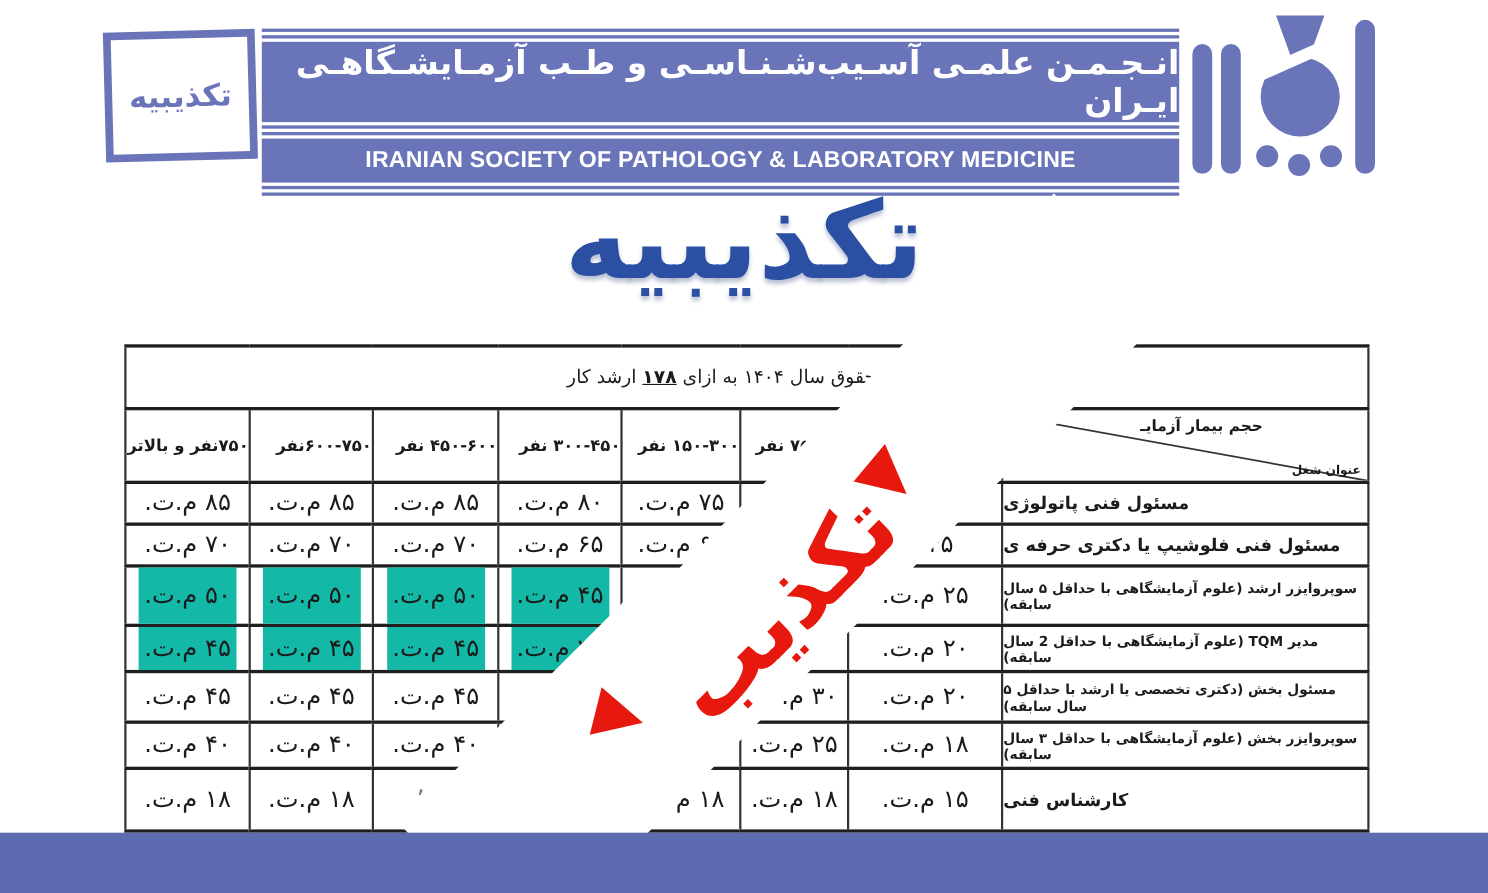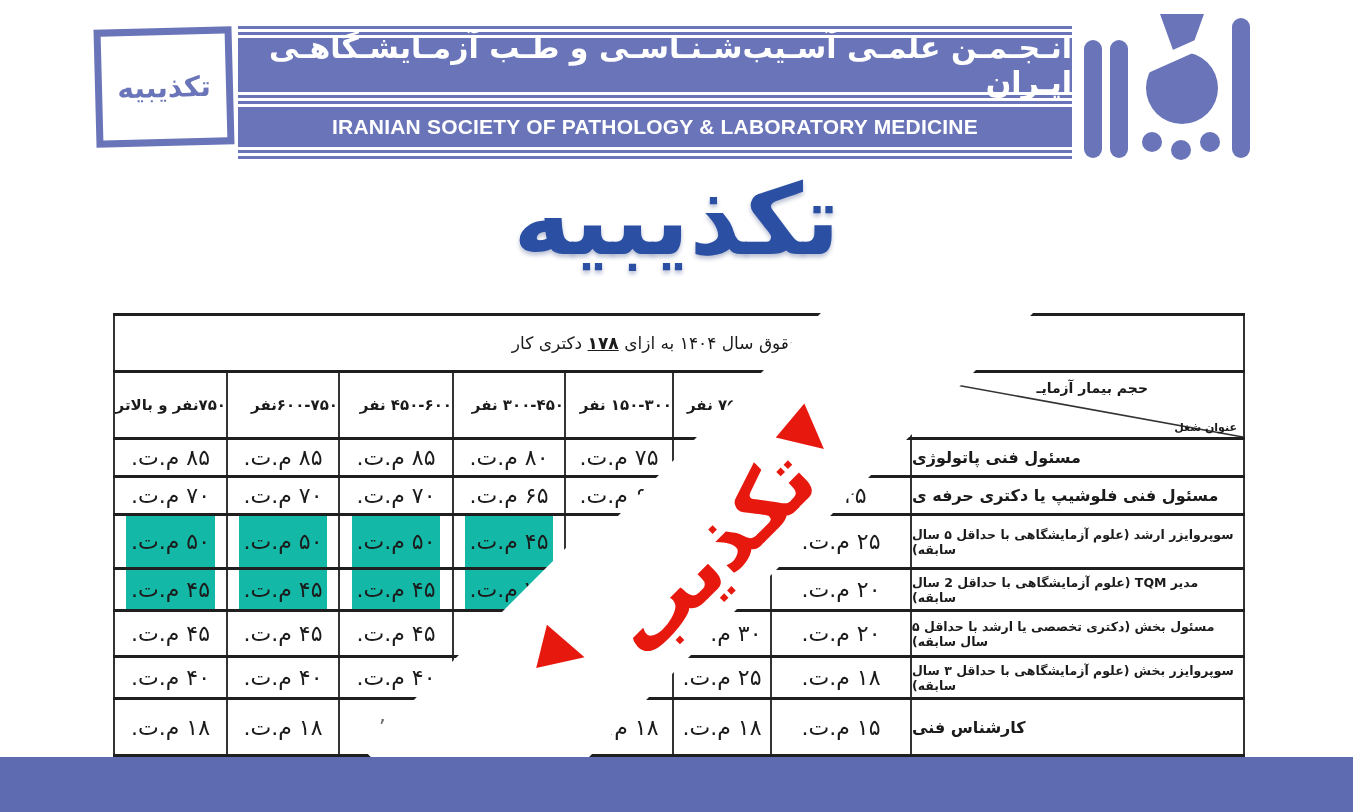--- a/index.html
+++ b/index.html
@@ -7,21 +7,21 @@
         font-family:"DejaVu Sans",sans-serif;}
 
   
   .stamp{position:absolute;left:95px;top:28px;width:138px;height:118px;border:7px solid #6a74b8;
          background:#fff;display:flex;align-items:center;justify-content:center;
          transform:rotate(-1.5deg);box-sizing:border-box;}
   .stamp span{color:#6a74b8;font-size:28px;font-weight:bold;}
 
   .masthead{position:absolute;left:238px;top:26px;width:834px;}
   .mast-line{height:3px;background:#6a74b8;margin-bottom:3px;}
-  .bar-fa{height:54px;background:#6a74b8;color:#fff;display:flex;align-items:center;justify-content:center;
+  .bar-fa{height:73px;background:#6a74b8;color:#fff;display:flex;align-items:center;justify-content:center;
           font-size:30px;font-weight:bold;margin-bottom:3px;direction:rtl;}
   .bar-en{height:40px;background:#6a74b8;color:#ffffff;display:flex;align-items:center;justify-content:center;
           font-size:21px;font-weight:bold;letter-spacing:.2px;margin-bottom:3px;
           font-family:"Liberation Sans",sans-serif;}
 
   .logo{position:absolute;left:1078px;top:12px;width:178px;height:150px;}
 
   
   .headline{position:absolute;left:0;top:163px;width:100%;text-align:center;direction:rtl;
             font-size:98px;font-weight:bold;color:#2b4fa3;
@@ -107,21 +107,21 @@
           <col style="width:98px">
           <col style="width:108px">
         <col style="width:112px">
           <col style="width:114px">
           <col style="width:112px">
           <col style="width:113px">
       </colgroup>
       <tbody>
           <tr>
         <td class="titlerow" colspan="8">
-          <span>میزان حقوق سال ۱۴۰۴ به ازای </span><span class="hours">۱۷۸</span><span> دکتری کار</span>
+          <span>میزان حقوق سال ۱۴۰۴ به ازای </span><span class="hours">۱۷۸</span><span> ارشد کار</span>
         </td>
       </tr>
       <tr>
         <td class="head corner">
           <svg width="100%" height="100%" viewBox="0 0 333 64" preserveAspectRatio="none" style="position:absolute;inset:0;">
             <line x1="333" y1="64" x2="0" y2="4" stroke="#333" stroke-width="1.6"></line>
           </svg>
           <span class="corner-top">حجم بیمار آزمایـ</span>
           <span class="corner-bottom">عنوان شغل</span>
         </td>

